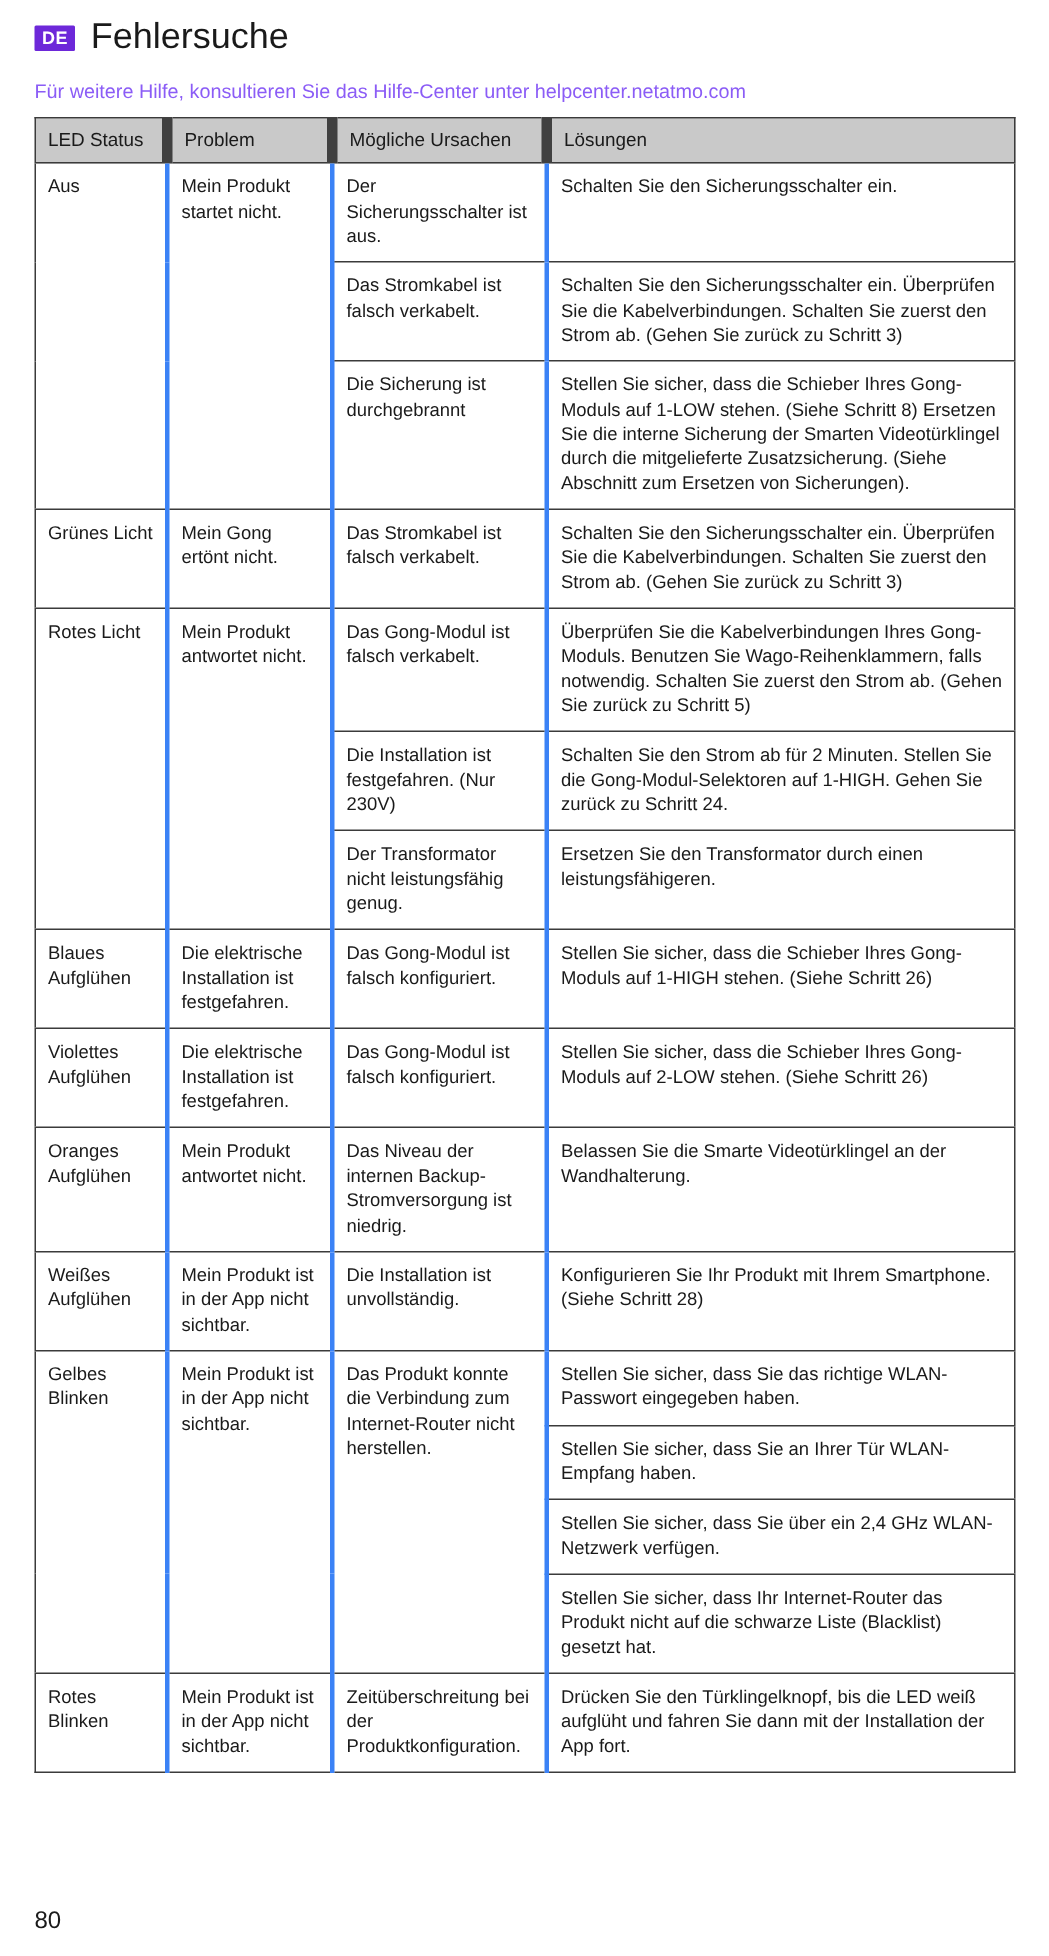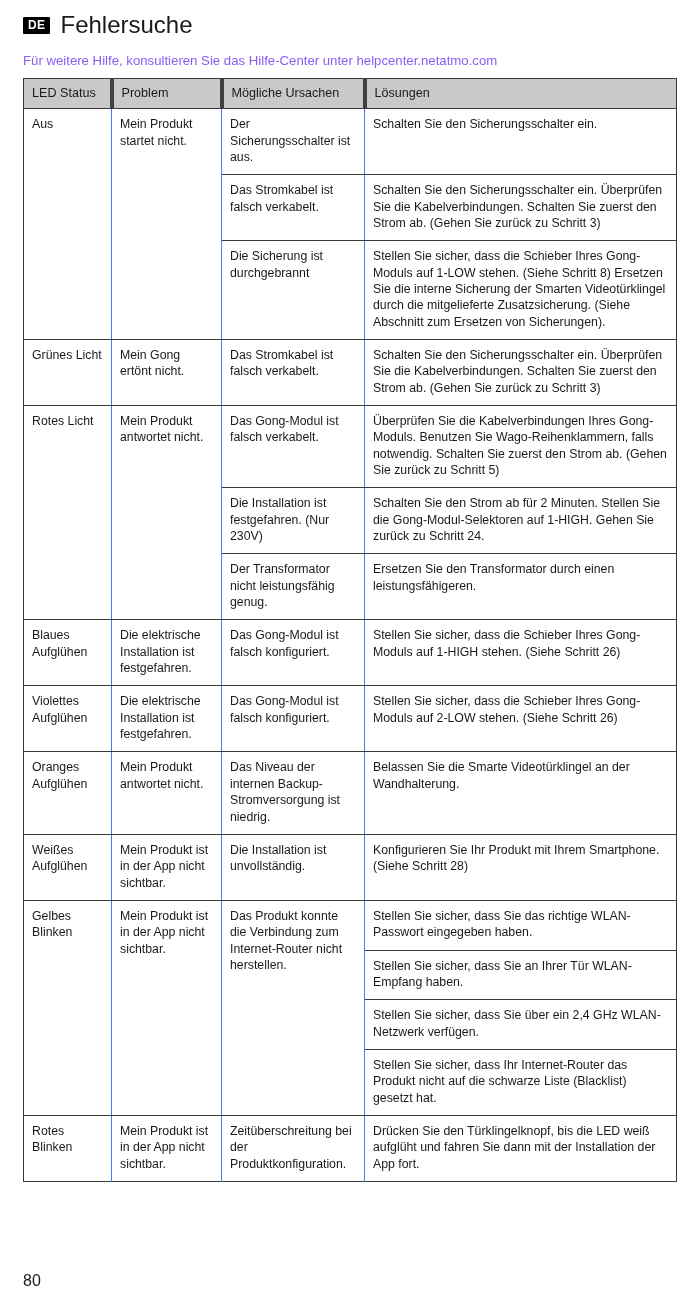--- a/index.html
+++ b/index.html
@@ -27,21 +27,21 @@
     display: flex;
     align-items: center;
     gap: 10px;
     margin: 2px 0 0 0;
     height: 26px;
   }
   .lang-badge {
     display: inline-flex;
     align-items: center;
     justify-content: center;
-    background: #000000;
+    background: #6d28d9;
     color: #ffffff;
     font-size: 12px;
     font-weight: bold;
     letter-spacing: 0.4px;
     padding: 2px 5px 3px 5px;
     line-height: 1;
     border-radius: 1px;
   }
   .doc-title {
     font-size: 24px;
@@ -68,31 +68,31 @@
   table.trouble col.c2 { width: 110px; }
   table.trouble col.c3 { width: 143px; }
   table.trouble col.c4 { width: 312px; }
 
   table.trouble th {
     background: #c9c9c9;
     font-weight: normal;
     text-align: left;
     font-size: 12.6px;
     padding: 7px 8px 8px 8px;
-    border-right: 4px solid #404040;
+    border-right: 7px solid #404040;
     border-bottom: 1px solid #3b3b3b;
     color: #1a1a1a;
     vertical-align: middle;
   }
   table.trouble th:last-child { border-right: none; }
 
   table.trouble td {
     vertical-align: top;
     padding: 7px 8px 9px 8px;
-    border-right: 1px solid #3b82f6;
+    border-right: 3px solid #3b82f6;
     border-bottom: 1px solid #3b3b3b;
     line-height: 1.33;
     color: #1a1a1a;
   }
   table.trouble td:last-child { border-right: none; }
   table.trouble tr.last-row td { border-bottom: none; }
 
   
   .pagenum {
     position: absolute;

